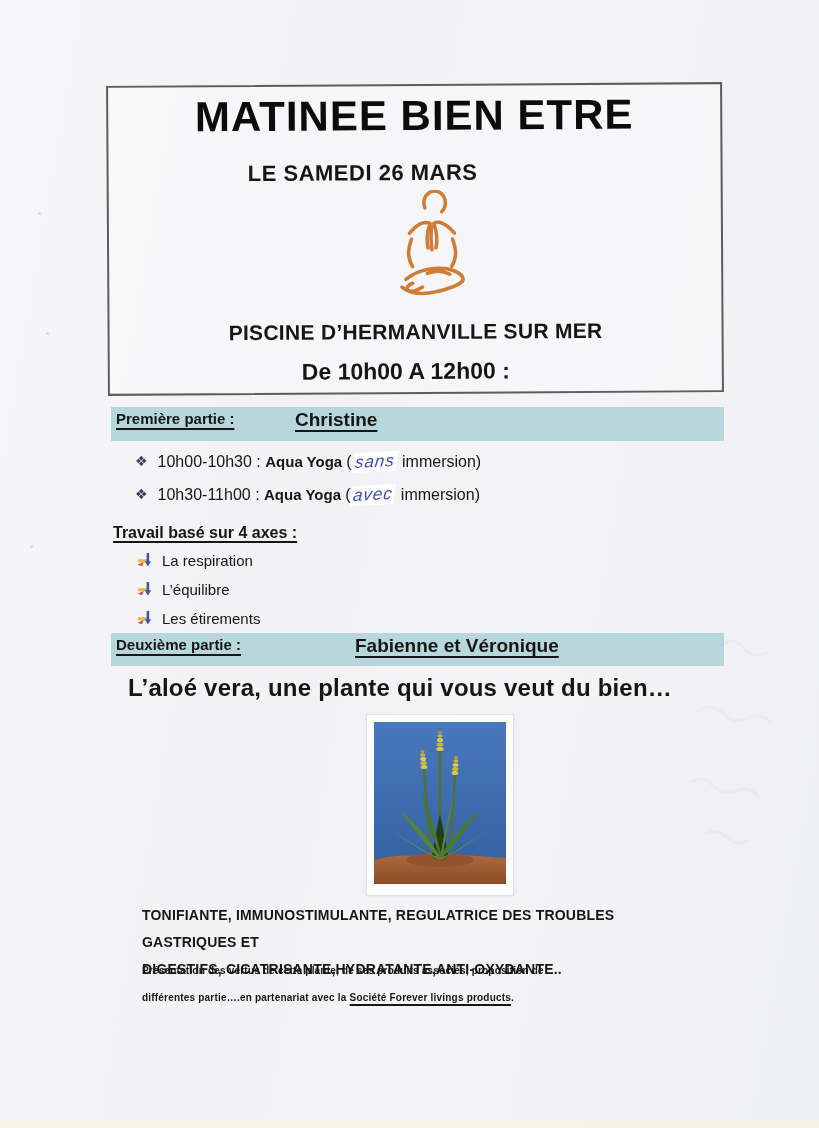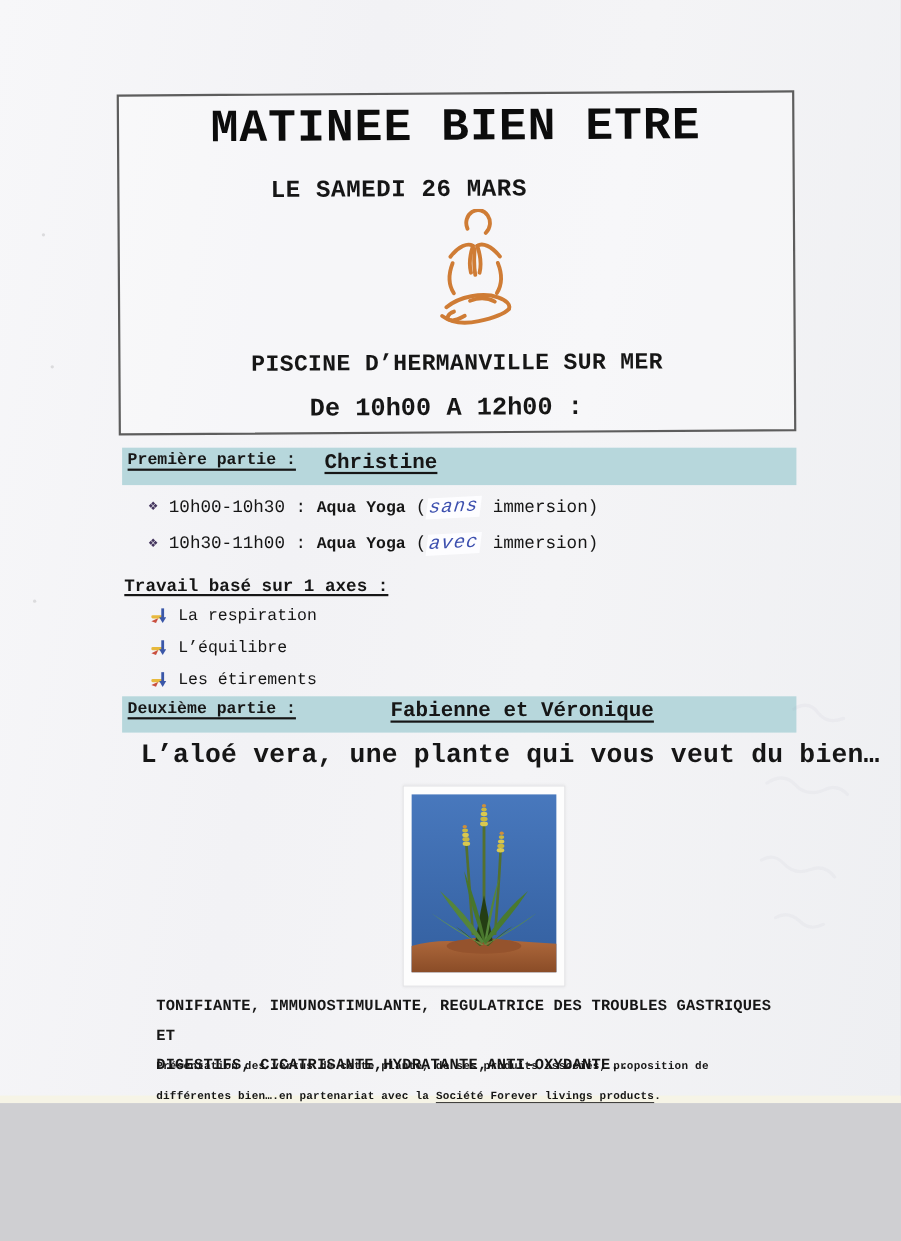--- a/index.html
+++ b/index.html
@@ -1,19 +1,19 @@
 <!DOCTYPE html>
 <html><head>
 <meta charset="utf-8">
 <style>
   html,body{margin:0;padding:0;background:#cfcfd2;}
   .scan{
-    position:relative;width:819px;height:1003px;margin:0 auto;overflow:hidden;
+    position:relative;width:819px;height:1128px;margin:0 auto;overflow:hidden;
     background:linear-gradient(100deg,#f7f7f9 0%,#f2f2f5 35%,#f4f4f6 60%,#eeeff2 100%);
-    font-family:Liberation Mono, monospace;color:#161616;
+    font-family:Liberation Sans, sans-serif;color:#161616;
   }
   .paper-edge-bottom{position:absolute;left:0;right:0;bottom:0;height:7px;background:#f6f4e6;}
   .speck{position:absolute;width:3px;height:3px;border-radius:50%;background:#c9c9cc;opacity:.6;}
 
   
   .titlebox{
     position:absolute;left:107px;top:84px;width:612px;height:306px;
     border:2px solid #5d5d5d;transform:rotate(-0.35deg);
     background:rgba(255,255,255,0.30);
   }
@@ -109,21 +109,21 @@
     <span class="band-presenter">Christine</span>
   </div>
 
   <div class="sched sched1">
     <span class="diamond">❖</span><span>10h00-10h30 : </span><span class="activity">Aqua Yoga </span><span>(</span><span class="hand">sans</span><span> immersion)</span>
   </div>
   <div class="sched sched2">
     <span class="diamond">❖</span><span>10h30-11h00 : </span><span class="activity">Aqua Yoga </span><span>(</span><span class="hand">avec</span><span> immersion)</span>
   </div>
 
-  <div class="axes-title">Travail basé sur 1 axes :</div>
+  <div class="axes-title">Travail basé sur 4 axes :</div>
 
   <div class="axis-item axis1">
     <svg width="17" height="17" viewBox="0 0 16 16">
       <path d="M1.5 12 L7.5 9.2 L5.5 13.5 Z" fill="#c94f3f"></path>
       <rect x="1.5" y="6.8" width="9.5" height="2.8" rx="1.2" fill="#e7b93c"></rect>
       <rect x="10" y="1" width="2.4" height="8.2" fill="#3a57a8"></rect>
       <path d="M8.2 8.6 h6 l-3 5 Z" fill="#3a57a8"></path>
     </svg>
     <span>La respiration</span>
   </div>
@@ -204,21 +204,21 @@
     </svg>
   </div>
 
   <div class="benefits">
     <span>TONIFIANTE, IMMUNOSTIMULANTE, REGULATRICE DES TROUBLES GASTRIQUES ET</span><br>
     <span>DIGESTIFS, CICATRISANTE,HYDRATANTE,ANTI-OXYDANTE..</span>
   </div>
 
   <div class="presentation">
     <span>Présentation des vertus de cette plante, de ses produits associés, proposition de</span><br>
-    <span>différentes bien….en partenariat avec la </span><span class="partner-underline">Société Forever livings products</span><span>.</span>
+    <span>différentes partie….en partenariat avec la </span><span class="partner-underline">Société Forever livings products</span><span>.</span>
   </div>
 
   <svg class="bleed" width="130" height="260" viewBox="0 0 130 260">
     <g fill="none" stroke="#9aa0b4" stroke-opacity="0.12" stroke-width="3" stroke-linecap="round" transform="rotate(8 65 130)">
       <path d="M20 35 q12 -10 22 0 q10 10 24 2"></path>
       <path d="M5 105 q14 -12 26 -2 q12 10 28 0 q10 -6 20 2"></path>
       <path d="M10 175 q10 -8 20 0 q12 10 26 2 q12 -6 22 4"></path>
       <path d="M30 225 q10 -8 22 0 q10 8 22 0"></path>
     </g>
   </svg>

